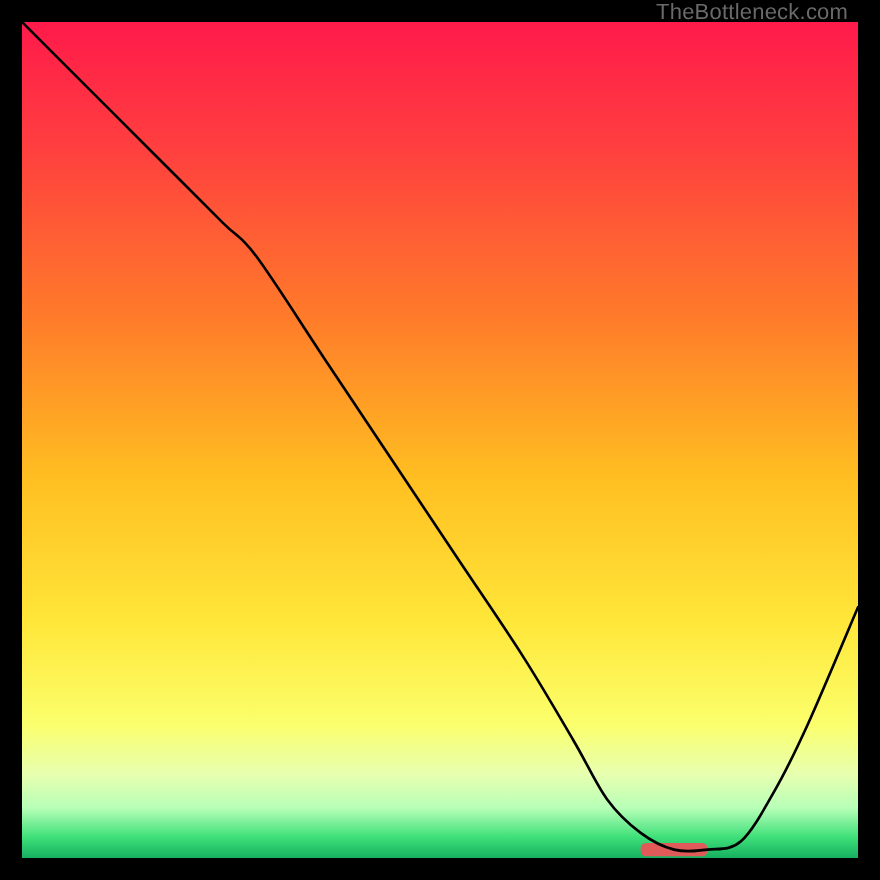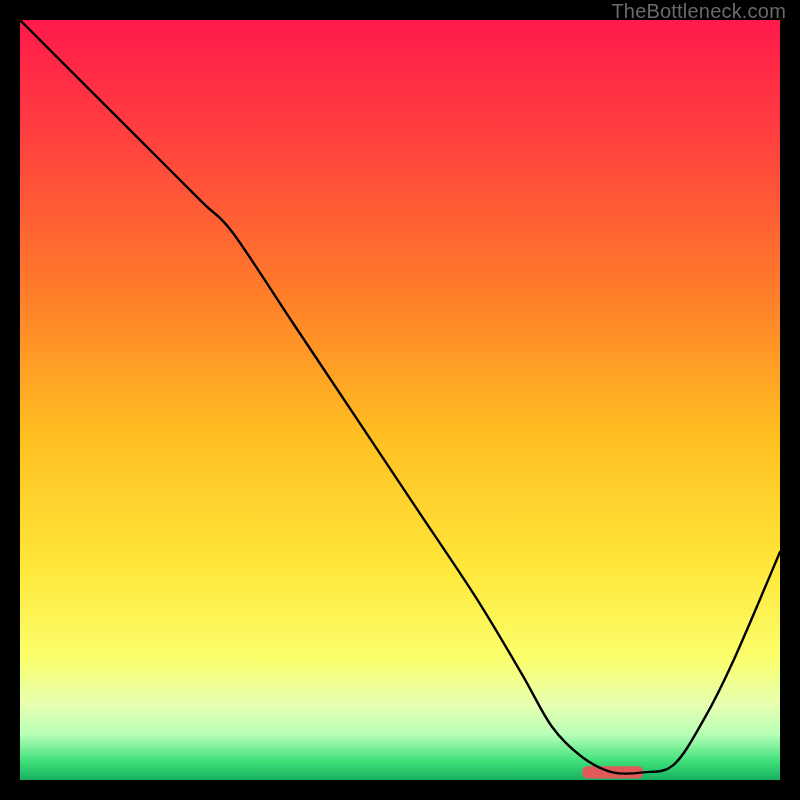--- a/index.html
+++ b/index.html
@@ -22,21 +22,21 @@
   .plot-area {
     position: absolute;
     left: 0;
     top: 0;
     width: 760px;
     height: 760px;
   }
   .watermark {
     position: absolute;
     top: 0px;
-    right: 14px;
+    right: 29px;
     color: #6a6a6a;
     font-size: 20px;
     font-weight: 500;
     letter-spacing: 0.2px;
     z-index: 10;
   }
   svg { display: block; }
 </style>
 </head>
 <body>

